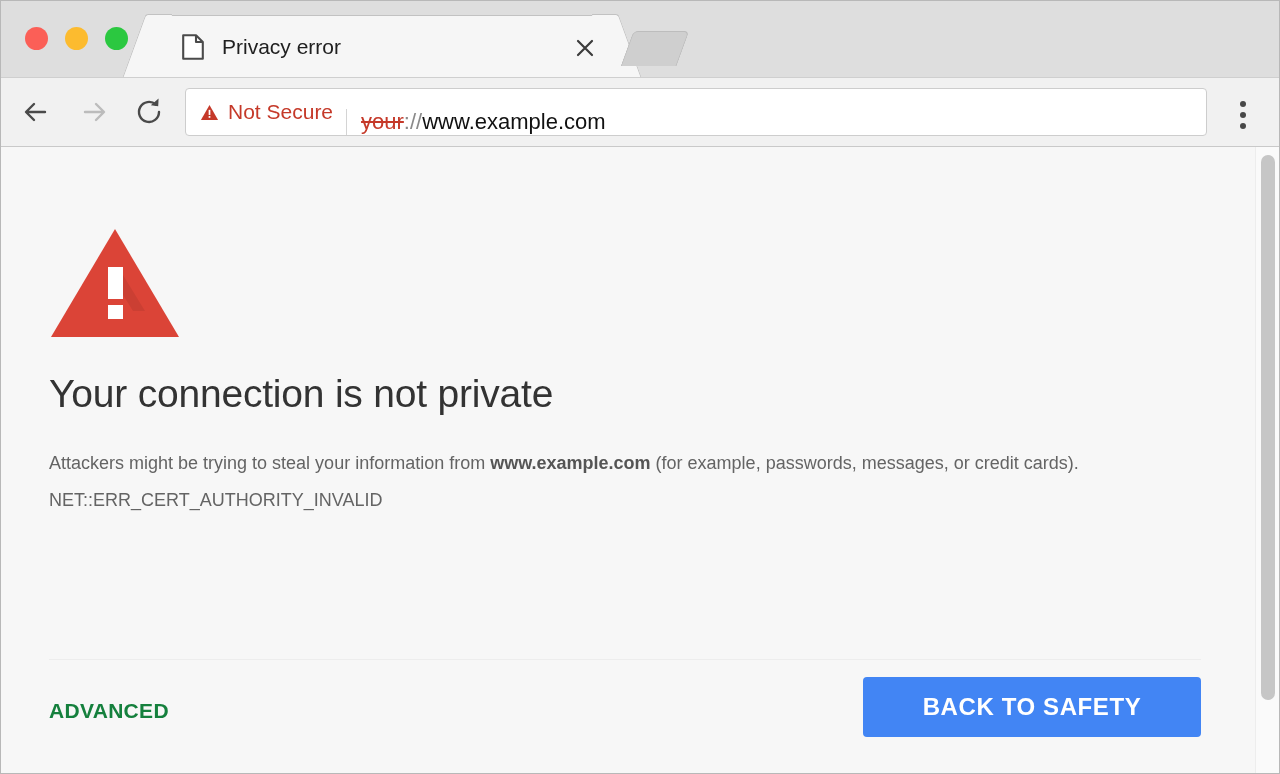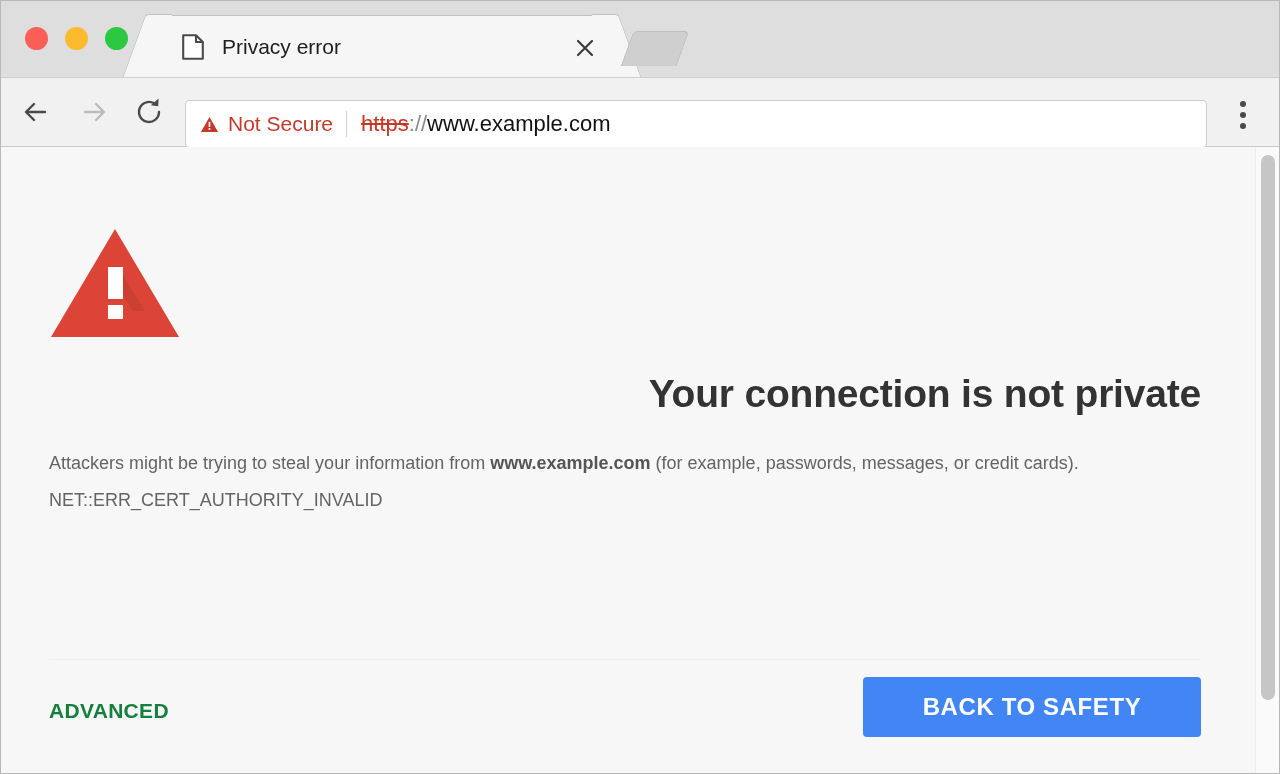--- a/index.html
+++ b/index.html
@@ -153,29 +153,29 @@
     height: 36px;
     cursor: pointer;
   }
   .nav-back    { left: 18px; }
   .nav-forward { left: 74px; }
   .nav-reload  { left: 130px; }
 
   .omnibox {
     position: absolute;
     left: 184px;
-    top: 22px;
+    top: 10px;
     right: 72px;
     height: 48px;
     background: #ffffff;
     border: 1px solid #cdcdcd;
     border-radius: 4px;
     box-sizing: border-box;
     display: flex;
-    align-items: center;
+    align-items: flex-end;
     overflow: hidden;
   }
   .security-chip {
     display: flex;
     align-items: center;
     padding: 0 13px 0 14px;
     height: 100%;
   }
   .warn-triangle-small {
     width: 19px;
@@ -247,23 +247,22 @@
     position: relative;
     margin-top: 78px;
     width: 132px;
     height: 116px;
   }
 
   .headline {
     font-size: 39px;
     line-height: 46px;
     color: #333333;
-    font-weight: bold;
+    font-weight: normal;
     letter-spacing: -0.2px;
-    text-align: right;
   }
 
   .body-text {
     margin-top: 28px;
     font-size: 18px;
     line-height: 37px;
     color: #646464;
     max-width: 1150px;
   }
   .body-text b {
@@ -376,21 +375,21 @@
       <div class="security-chip">
         <svg class="warn-triangle-small" viewBox="0 0 20 20">
           <path d="M10 2 L19 18 H1 Z" fill="#c53929"></path>
           <rect x="9.1" y="7.2" width="1.8" height="5.4" fill="#ffffff"></rect>
           <rect x="9.1" y="13.7" width="1.8" height="1.9" fill="#ffffff"></rect>
         </svg>
         <span class="not-secure-text">Not Secure</span>
       </div>
       <div class="chip-divider"></div>
       <div class="url-area">
-        <span class="url-scheme">https</span><span class="url-sep">://</span><span class="url-host">www.example.com</span>
+        <span class="url-scheme">your</span><span class="url-sep">://</span><span class="url-host">www.example.com</span>
       </div>
     </div>
 
     <div class="menu-btn">
       <div class="menu-dot"></div>
       <div class="menu-dot"></div>
       <div class="menu-dot"></div>
     </div>
   </div>
 

